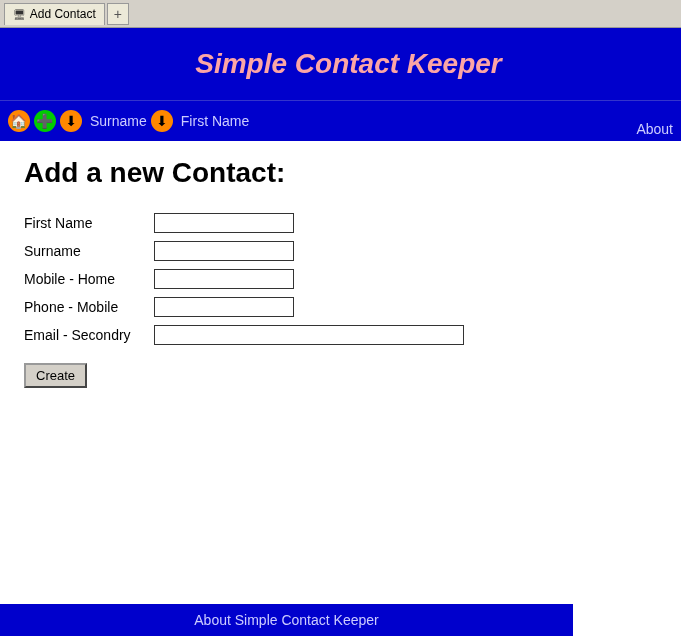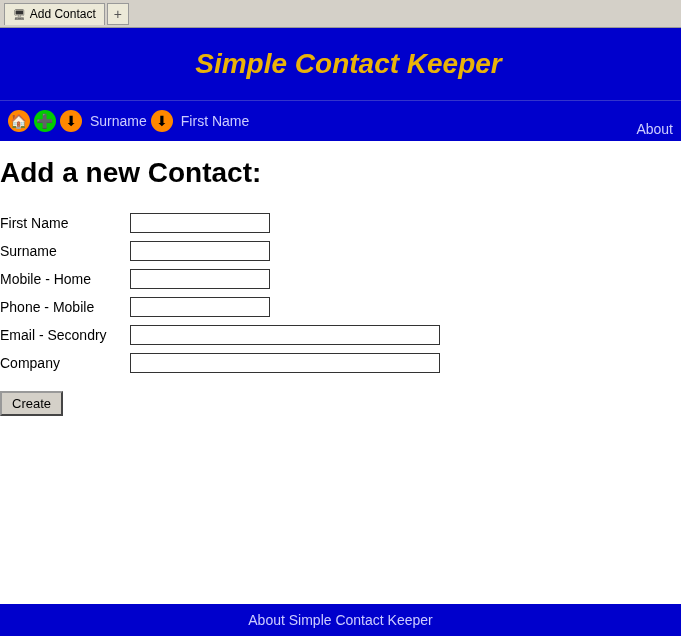--- a/index.html
+++ b/index.html
@@ -44,21 +44,21 @@
       color: #555;
     }
 
     
     .header {
       background: #0000cc;
       text-align: center;
       padding: 20px 0;
     }
     .header-title {
-      color: #eab308;
+      color: #fca5a5;
       font-size: 28px;
       font-weight: bold;
       font-style: italic;
       padding-left: 16px;
     }
 
     
     .nav-bar {
       background: #0000cc;
       display: flex;
@@ -91,21 +91,21 @@
     .nav-about {
       margin-left: auto;
       color: #ccccff;
       font-size: 14px;
       cursor: pointer;
       margin-top: 16px;
     }
 
     
     .main-content {
-      padding: 16px 0;
+      padding: 16px 24px;
     }
     .page-title {
       font-size: 28px;
       font-weight: bold;
       margin-bottom: 20px;
     }
 
     
     .form-table {
       border-collapse: collapse;
@@ -155,21 +155,21 @@
 
     
     .footer {
       background: #0000cc;
       text-align: center;
       color: #ccccff;
       padding: 8px 0;
       font-size: 14px;
       position: fixed;
       bottom: 0;
-      width: 681px;
+      width: 573px;
       margin-top: 35px;
     }
   </style>
 </head>
 <body>
 
 <div class="tab-bar">
   <div class="tab-item">
     <span class="tab-icon">🖥</span>
     <span>Add Contact</span>
@@ -220,24 +220,20 @@
           <td>Phone - Mobile</td>
           <td><input type="text" class="input-short" style=""></td>
         </tr>
 
 
         <tr>
           <td>Email - Secondry</td>
           <td><input type="text" class="input-long" style=""></td>
         </tr>
 
-        <tr>
-          <td>Company</td>
-          <td><input type="text" class="input-long" style=""></td>
-        </tr>
 
 
       </tbody>
     </table>
     <button type="submit" class="create-btn">Create</button>
   </form>
 </div>
 
 <div class="footer">
   <span>About Simple Contact Keeper</span>

